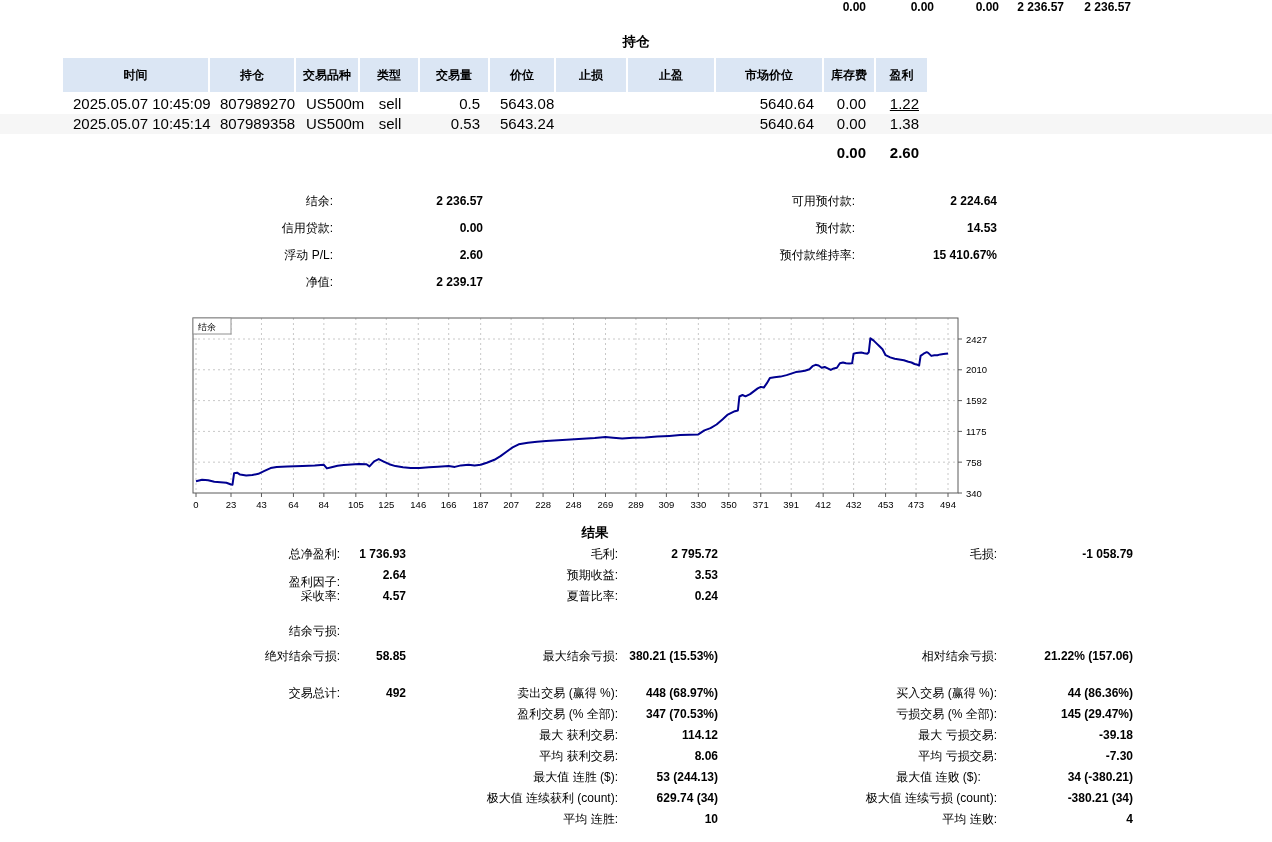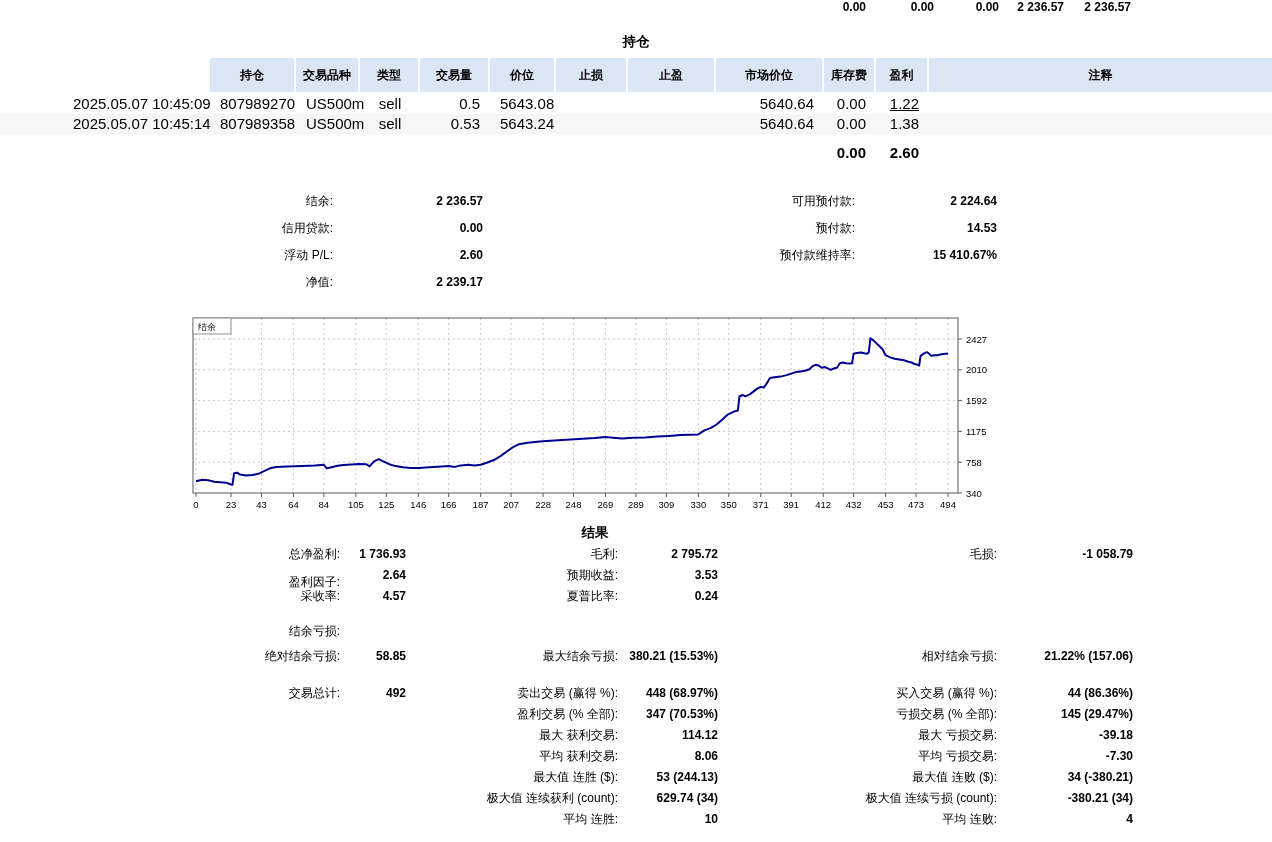--- a/index.html
+++ b/index.html
@@ -34,31 +34,31 @@
     <div class="abs b r" style="left:756px;top:0;width:110px;height:15px;line-height:15px;">0.00</div>
     <div class="abs b r" style="left:824px;top:0;width:110px;height:15px;line-height:15px;">0.00</div>
     <div class="abs b r" style="left:889px;top:0;width:110px;height:15px;line-height:15px;">0.00</div>
     <div class="abs b r" style="left:954px;top:0;width:110px;height:15px;line-height:15px;">2 236.57</div>
     <div class="abs b r" style="left:1021px;top:0;width:110px;height:15px;line-height:15px;">2 236.57</div>
   </div>
 
 <div class="abs section-title c" style="left:0;top:33px;width:1272px;">持仓</div>
 
 <div id="pos-header" class="abs" style="left:0;top:58px;width:1272px;height:34px;">
+    <div class="hcell" style="left:63px;width:145px;background:#dbe6f4;">时间</div>
     <div class="hcell" style="left:210px;width:84px;background:#dbe6f4;">持仓</div>
     <div class="hcell" style="left:296px;width:62px;background:#dbe6f4;">交易品种</div>
     <div class="hcell" style="left:360px;width:58px;background:#dbe6f4;">类型</div>
     <div class="hcell" style="left:420px;width:68px;background:#dbe6f4;">交易量</div>
     <div class="hcell" style="left:490px;width:64px;background:#dbe6f4;">价位</div>
     <div class="hcell" style="left:556px;width:70px;background:#dbe6f4;">止损</div>
     <div class="hcell" style="left:628px;width:86px;background:#dbe6f4;">止盈</div>
     <div class="hcell" style="left:716px;width:106px;background:#dbe6f4;">市场价位</div>
     <div class="hcell" style="left:824px;width:50px;background:#dbe6f4;">库存费</div>
     <div class="hcell" style="left:876px;width:51px;background:#dbe6f4;">盈利</div>
-    <div class="hcell" style="left:929px;width:343px;background:#dbe6f4;">注释</div>
   </div>
 <div id="pos-rows">
     <div class="abs" style="left:0;top:94px;width:1272px;height:20px;">
       <div class="cell" style="left:63px;width:147px;text-align:right;">2025.05.07 10:45:09</div>
       <div class="cell" style="left:210px;width:86px;text-align:right;">807989270</div>
       <div class="cell" style="left:296px;width:64px;text-align:center;">US500m</div>
       <div class="cell" style="left:360px;width:60px;text-align:center;">sell</div>
       <div class="cell" style="left:420px;width:70px;text-align:right;">0.5</div>
       <div class="cell" style="left:490px;width:66px;text-align:right;">5643.08</div>
       <div class="cell" style="left:556px;width:72px;text-align:right;"></div>
@@ -241,21 +241,21 @@
     <div class="srow r" style="left:420px;top:725px;width:198px;">最大 获利交易:</div>
     <div class="srow r b" style="left:598px;top:725px;width:120px;">114.12</div>
     <div class="srow r" style="left:790px;top:725px;width:207px;">最大 亏损交易:</div>
     <div class="srow r b" style="left:1008px;top:725px;width:125px;">-39.18</div>
     <div class="srow r" style="left:420px;top:746px;width:198px;">平均 获利交易:</div>
     <div class="srow r b" style="left:598px;top:746px;width:120px;">8.06</div>
     <div class="srow r" style="left:790px;top:746px;width:207px;">平均 亏损交易:</div>
     <div class="srow r b" style="left:1008px;top:746px;width:125px;">-7.30</div>
     <div class="srow r" style="left:420px;top:767px;width:198px;">最大值 连胜 ($):</div>
     <div class="srow r b" style="left:598px;top:767px;width:120px;">53 (244.13)</div>
-    <div class="srow r" style="left:790px;top:767px;width:207px;">最大值 连败 ($):</div>
+    <div class="srow r" style="left:835px;top:767px;width:207px;text-align:center;">最大值 连败 ($):</div>
     <div class="srow r b" style="left:1008px;top:767px;width:125px;">34 (-380.21)</div>
     <div class="srow r" style="left:420px;top:788px;width:198px;">极大值 连续获利 (count):</div>
     <div class="srow r b" style="left:598px;top:788px;width:120px;">629.74 (34)</div>
     <div class="srow r" style="left:790px;top:788px;width:207px;">极大值 连续亏损 (count):</div>
     <div class="srow r b" style="left:1008px;top:788px;width:125px;">-380.21 (34)</div>
     <div class="srow r" style="left:420px;top:809px;width:198px;">平均 连胜:</div>
     <div class="srow r b" style="left:598px;top:809px;width:120px;">10</div>
     <div class="srow r" style="left:790px;top:809px;width:207px;">平均 连败:</div>
     <div class="srow r b" style="left:1008px;top:809px;width:125px;">4</div>
   </div>

